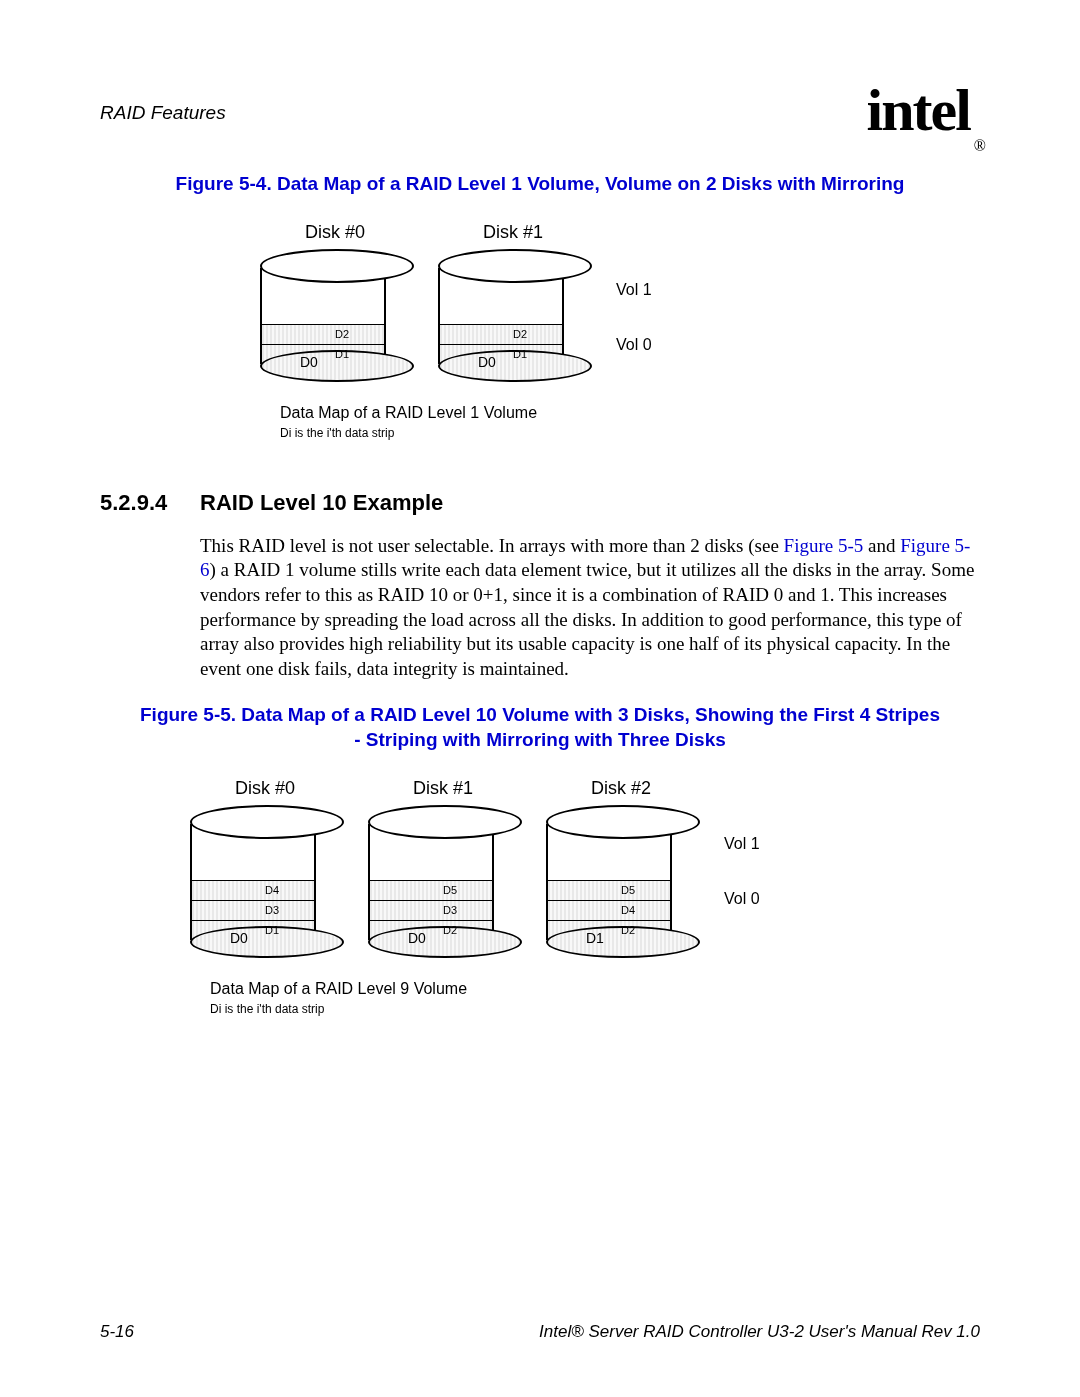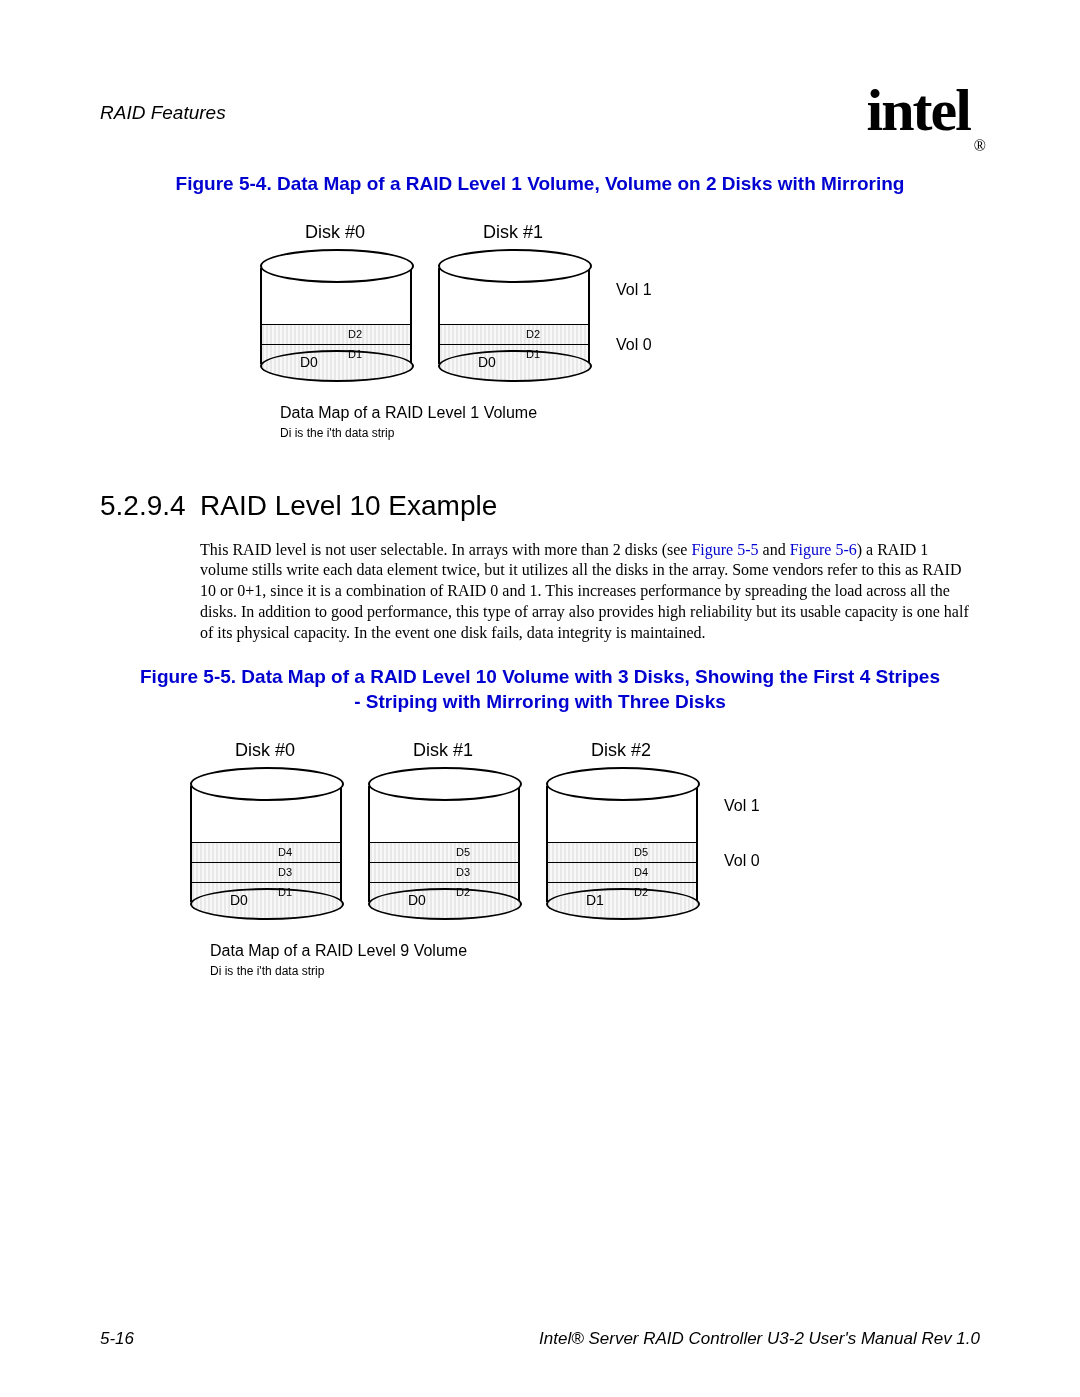--- a/index.html
+++ b/index.html
@@ -49,35 +49,35 @@
     font-family: Helvetica, Arial, sans-serif;
     color: #0000d0;
     font-weight: bold;
     font-size: 19px;
     text-align: center;
     margin: 10px 40px 25px 40px;
     line-height: 1.35;
   }
   .section-head {
     font-family: Helvetica, Arial, sans-serif;
-    font-weight: normal;
-    font-size: 28px;
+    font-weight: bold;
+    font-size: 22px;
     margin: 50px 0 18px 0;
   }
   .section-head .num { display:inline-block; width: 100px; }
   .body-text {
-    font-size: 16px;
+    font-size: 19px;
     line-height: 1.30;
     margin-left: 100px;
     text-align: left;
   }
   .body-text .link { color: #0000d0; }
   .footer {
     position: absolute;
-    bottom: 48px;
+    bottom: 55px;
     left: 100px;
     right: 100px;
     display: flex;
     justify-content: space-between;
     font-family: Helvetica, Arial, sans-serif;
     font-style: italic;
     font-size: 17px;
   }
   
   .diagram {
@@ -104,21 +104,21 @@
   .disk .top {
     width: 150px; height: 30px;
     border: 2px solid #000;
     border-radius: 50%;
     background: #fff;
     position: relative;
     z-index: 5;
   }
   .disk .body {
     margin-top: -15px;
-    width: 152px;
+    width: 126px;
     border: 2px solid #000;
     border-top: none;
     border-bottom: none;
     box-sizing: border-box;
     background: #fff;
   }
   .disk .body .spacer { height: 56px; background:#fff; }
   .disk .strip {
     height: 20px;
     border-top: 1.5px solid #000;

